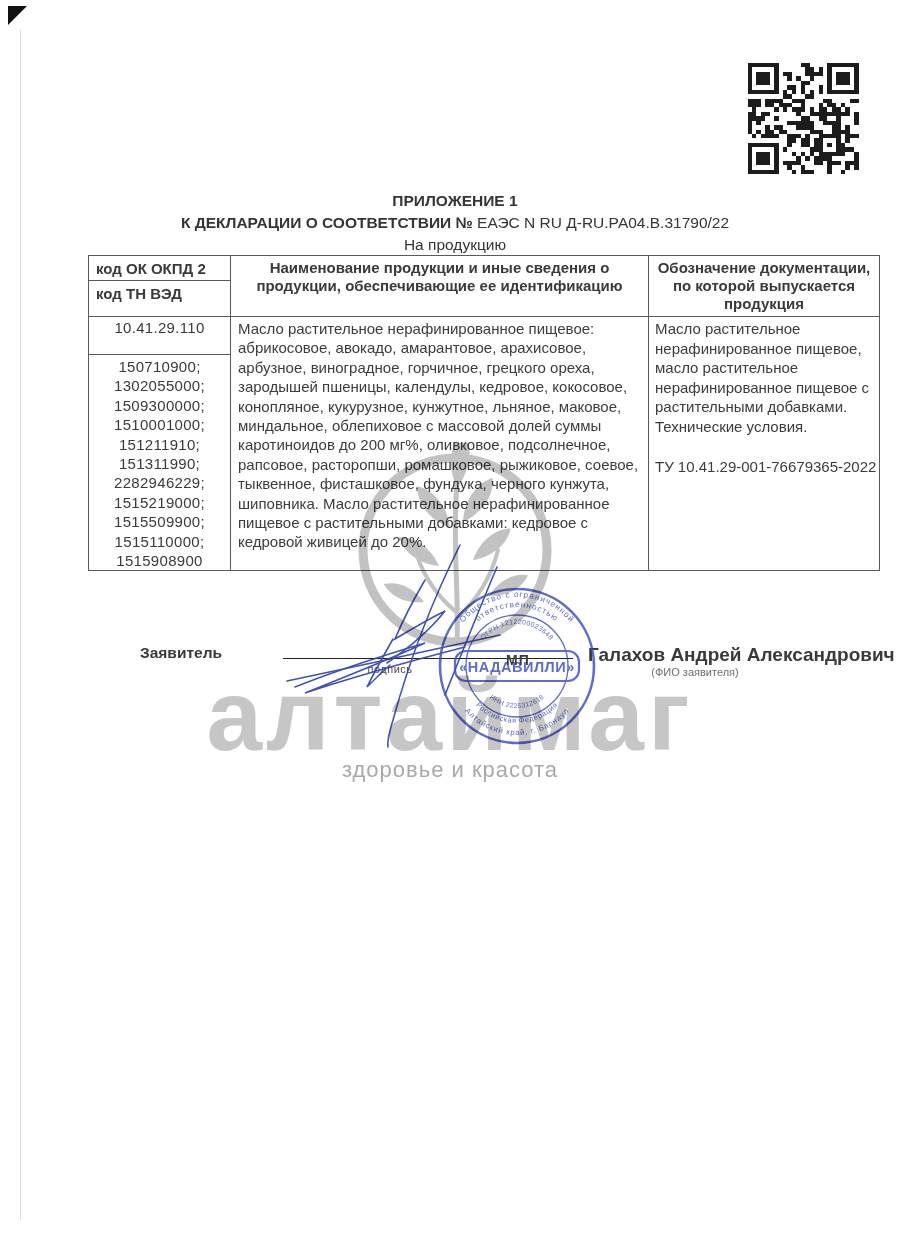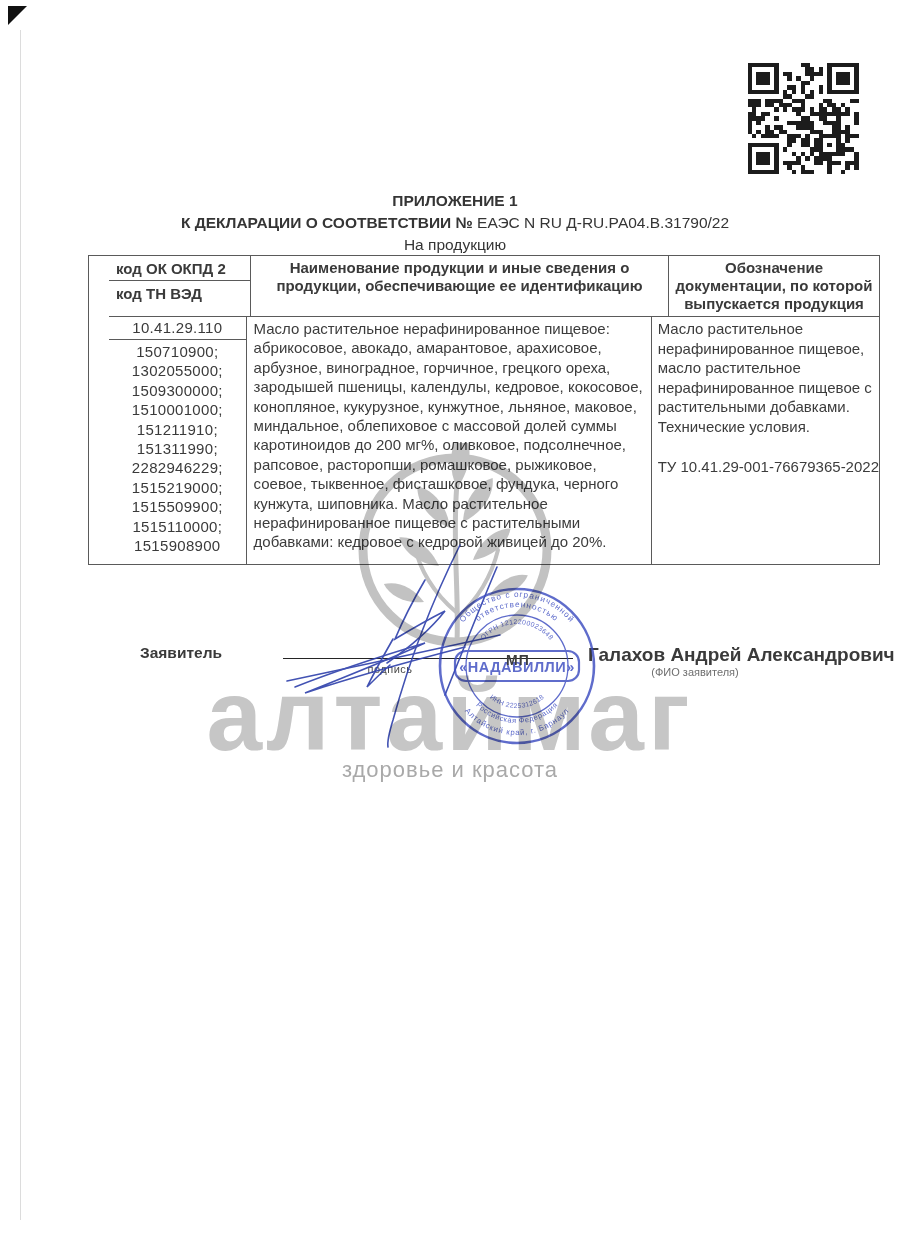--- a/index.html
+++ b/index.html
@@ -20,31 +20,31 @@
     background:#dcdcdc; }
 
   
   .doc-header { position:absolute; left:10px; top:190px; width:890px; text-align:center;
     font-size:15.5px; line-height:22px; color:#353535; }
   .doc-header .b { font-weight:bold; }
 
   
   .decl-table { position:absolute; left:88px; top:255px; width:792px;
     border:1.6px solid #5a5a5a; box-sizing:border-box; font-size:15px; }
-  .trow { display:flex;margin-left:20px; }
+  .trow { display:flex; }
   .trow.head { border-bottom:1.6px solid #5a5a5a; }
   .c1 { width:142px; border-right:1.6px solid #5a5a5a; box-sizing:border-box; }
   .c2 { width:418px; border-right:1.6px solid #5a5a5a; box-sizing:border-box; }
   .c3 { flex:1; box-sizing:border-box; }
   .h-c1-top { font-weight:bold; padding:4px 4px 3px 7px; border-bottom:1.4px solid #5a5a5a; }
   .h-c1-bot { font-weight:bold; padding:4px 4px 4px 7px; }
   .h-c2, .h-c3 { font-weight:bold; text-align:center; padding:3px 6px; line-height:18px; }
   .h-c3 { padding-top:3px; }
   .body-row { min-height:247px; }
-  .okpd { text-align:center; padding:2px 0 3px 0; border-bottom:1.4px solid #5a5a5a; letter-spacing:.3px; }
+  .okpd { text-align:center; padding:2px 0 18px 0; border-bottom:1.4px solid #5a5a5a; letter-spacing:.3px; }
   .codes { text-align:center; line-height:19.4px; padding-top:2px; letter-spacing:.3px; }
   .prod-text { padding:2px 5px 2px 7px; line-height:19.4px; color:#3c3c3c; }
   .doc-text { padding:2px 2px 2px 6px; line-height:19.6px; color:#3c3c3c; }
   .tu-line { padding:19px 0 0 6px; white-space:nowrap; overflow:visible; color:#3c3c3c; }
 
   
   .applicant-label { position:absolute; left:140px; top:644px; font-weight:bold; font-size:15.5px; }
   .sign-line { position:absolute; left:283px; top:658px; width:290px; height:0;
     border-top:1.8px solid #242424; }
   .sign-caption { position:absolute; left:300px; top:663px; width:180px; text-align:center;

